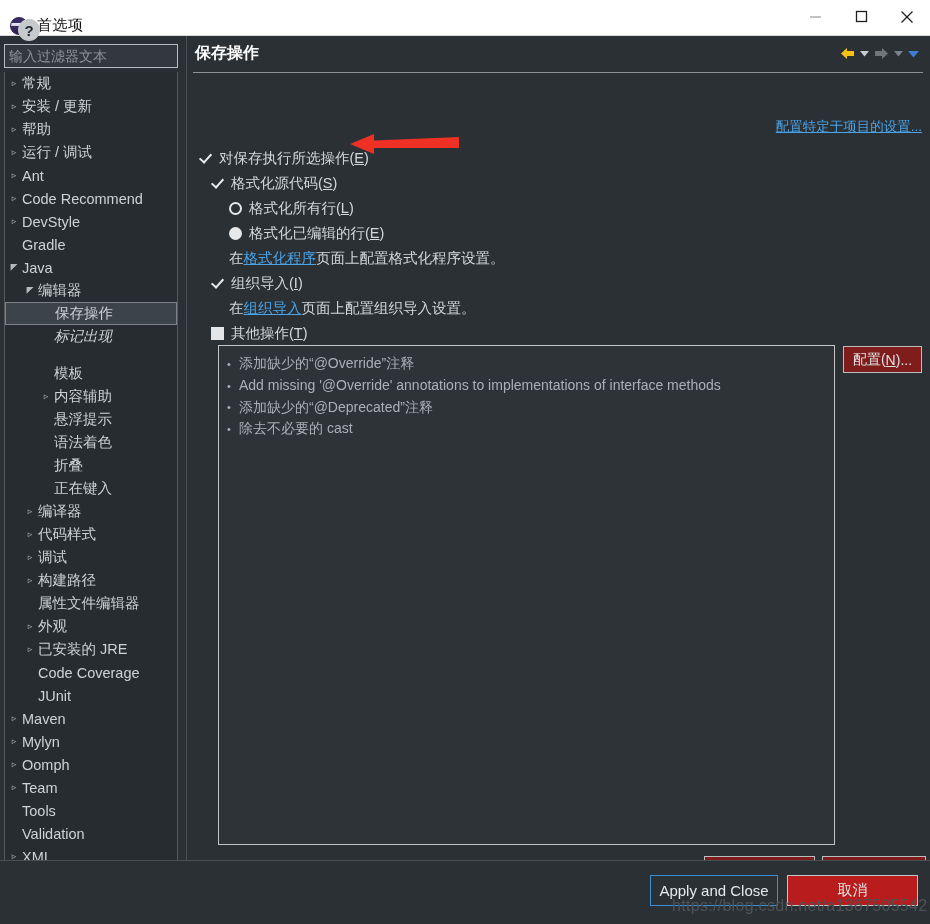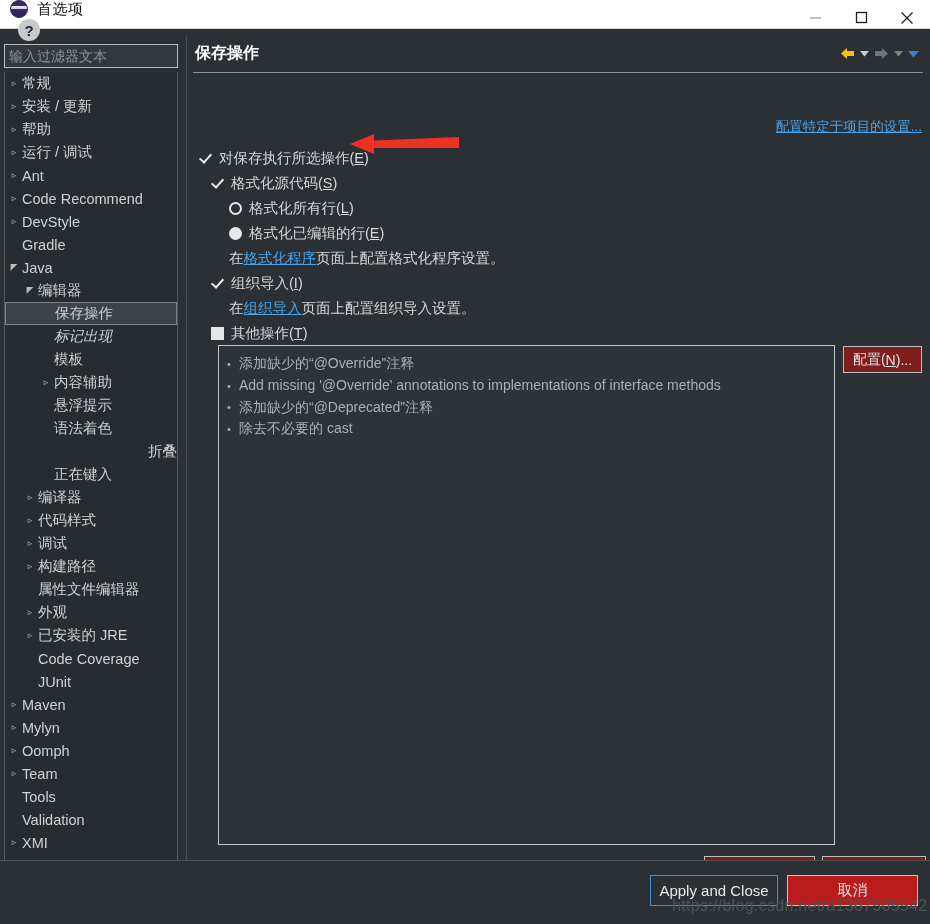--- a/index.html
+++ b/index.html
@@ -13,25 +13,25 @@
     font-family: "Liberation Sans", "DejaVu Sans", sans-serif;
     overflow: hidden;
     position: relative;
     color: #d4d7da;
   }
 
   
   #titlebar {
     position: absolute;
     left: 0; top: 0;
-    width: 930px; height: 29px;
+    width: 930px; height: 36px;
     background: #ffffff;
     border-bottom: 1px solid #dadada;
     display: flex;
-    align-items: flex-start;
+    align-items: flex-end;
     box-sizing: border-box;
   }
   #app-icon {
     width: 18px; height: 18px;
     margin-left: 10px;
     border-radius: 50%;
     background: linear-gradient(180deg,#3a2a66 0%,#3a2a66 33%,#e8e6f2 34%,#cfcadf 50%,#3a2a66 51%,#2b1f4d 100%);
     border: 1px solid #2a1e4a;
     box-sizing: border-box;
     flex: 0 0 auto;
@@ -380,37 +380,37 @@
         <span class="tree-label">编辑器</span>
       </div>
       <div class="tree-item selected" style="padding-left: 34px;">
         <span class="twisty"></span>
         <span class="tree-label">保存操作</span>
       </div>
       <div class="tree-item" style="padding-left: 34px; font-style: italic;">
         <span class="twisty"></span>
         <span class="tree-label">标记出现</span>
       </div>
+      <div class="tree-item" style="padding-left: 34px; margin-top: 14px;">
+        <span class="twisty"></span>
+        <span class="tree-label">模板</span>
+      </div>
       <div class="tree-item" style="padding-left: 34px;">
-        <span class="twisty"></span>
-        <span class="tree-label">模板</span>
+        <span class="twisty">▹</span>
+        <span class="tree-label">内容辅助</span>
       </div>
       <div class="tree-item" style="padding-left: 34px;">
-        <span class="twisty">▹</span>
-        <span class="tree-label">内容辅助</span>
+        <span class="twisty"></span>
+        <span class="tree-label">悬浮提示</span>
       </div>
       <div class="tree-item" style="padding-left: 34px;">
         <span class="twisty"></span>
-        <span class="tree-label">悬浮提示</span>
+        <span class="tree-label">语法着色</span>
       </div>
       <div class="tree-item" style="padding-left: 34px;">
-        <span class="twisty"></span>
-        <span class="tree-label">语法着色</span>
-      </div>
-      <div class="tree-item" style="padding-left: 34px; justify-content: flex-end;">
         <span class="twisty"></span>
         <span class="tree-label">折叠</span>
       </div>
       <div class="tree-item" style="padding-left: 34px;">
         <span class="twisty"></span>
         <span class="tree-label">正在键入</span>
       </div>
       <div class="tree-item" style="padding-left: 18px;">
         <span class="twisty">▹</span>
         <span class="tree-label">编译器</span>

